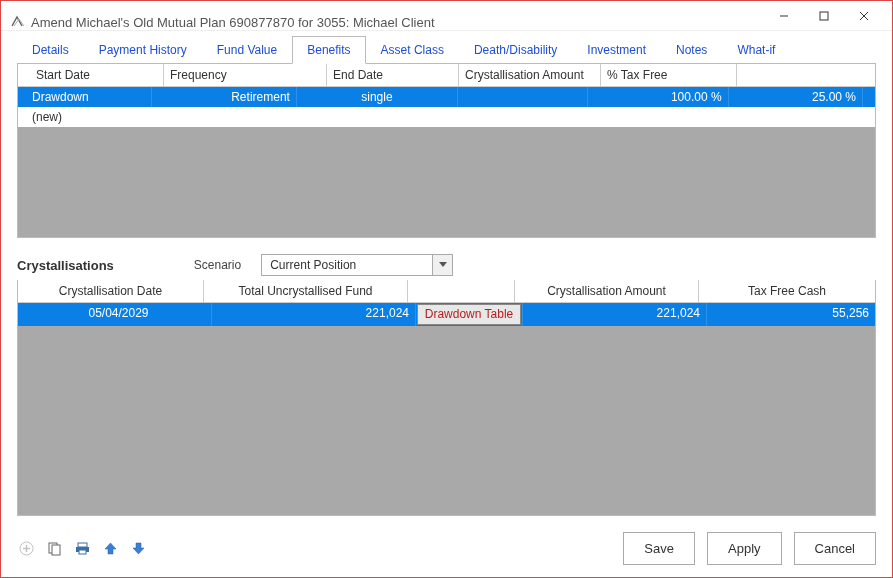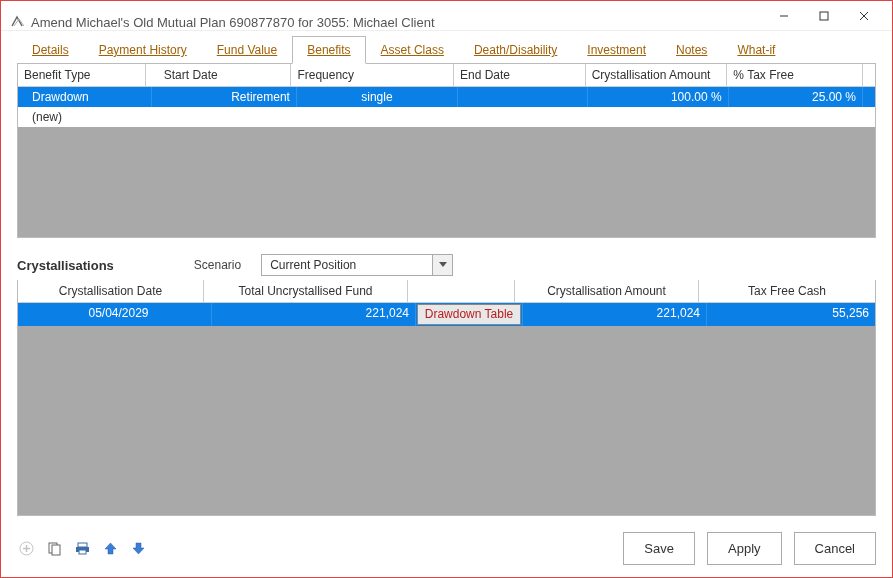--- a/index.html
+++ b/index.html
@@ -7,21 +7,21 @@
 .window { width: 893px; height: 578px; border: 1px solid #d44; background: #fff; display: flex; flex-direction: column; }
 .titlebar { height: 30px; display: flex; align-items: flex-end; padding: 0 8px; border-bottom: 1px solid #eee; }
 .titlebar-icon { width: 16px; height: 16px; margin-right: 6px; display: flex; align-items: center; justify-content: center; }
 .titlebar-title { flex: 1; color: #555; font-size: 13px; }
 .titlebar-controls { display: flex; gap: 0; }
 .titlebar-btn { width: 40px; height: 28px; display: flex; align-items: center; justify-content: center; color: #555; cursor: pointer; }
 
 .content { flex: 1; padding: 4px 16px 8px 16px; display: flex; flex-direction: column; }
 
 .tabs { display: flex; border-bottom: 1px solid #bbb; }
-.tab { padding: 6px 14px; color: #a16207; cursor: pointer; border: 1px solid transparent; border-bottom: none; position: relative; top: 1px; text-decoration: underline; }
+.tab { padding: 6px 14px; color: #1d4ed8; cursor: pointer; border: 1px solid transparent; border-bottom: none; position: relative; top: 1px; }
 .tab.active { border: 1px solid #bbb; border-bottom: 1px solid #fff; background: #fff; }
 
 .grid-wrap { border: 1px solid #bbb; border-top: none; background: #a9a9a9; margin-bottom: 12px; }
 .grid-header { display: flex; background: #fff; border-bottom: 1px solid #ccc; }
 .gh-cell { padding: 4px 6px; border-right: 1px solid #ccc; color: #333; font-size: 12px; overflow: hidden; white-space: nowrap; }
 .grid-body { min-height: 150px; }
 .grid-row { display: flex; padding-left: 8px; }
 .gb-cell { padding: 3px 6px; border-right: 1px solid transparent; font-size: 12px; overflow: hidden; white-space: nowrap; }
 .row-selected { background: #0a7fe5; color: #fff; }
 .row-selected .gb-cell { border-right-color: rgba(255,255,255,0.15); }
@@ -111,21 +111,20 @@
       <div class="tab active">Benefits</div>
       <div class="tab">Asset Class</div>
       <div class="tab">Death/Disability</div>
       <div class="tab">Investment</div>
       <div class="tab">Notes</div>
       <div class="tab">What-if</div>
     </div>
 
     <div class="grid-wrap">
       <div class="grid-header">
-        <div class="gh-cell bg-c1">Benefit Type</div>
         <div class="gh-cell bg-c2">Start Date</div>
         <div class="gh-cell bg-c3">Frequency</div>
         <div class="gh-cell bg-c4">End Date</div>
         <div class="gh-cell bg-c5">Crystallisation Amount</div>
         <div class="gh-cell bg-c6">% Tax Free</div>
         <div class="gh-cell bg-c7"></div>
       </div>
       <div class="grid-body">
         <div class="grid-row row-selected">
           <div class="gb-cell bg-c1">Drawdown</div>

